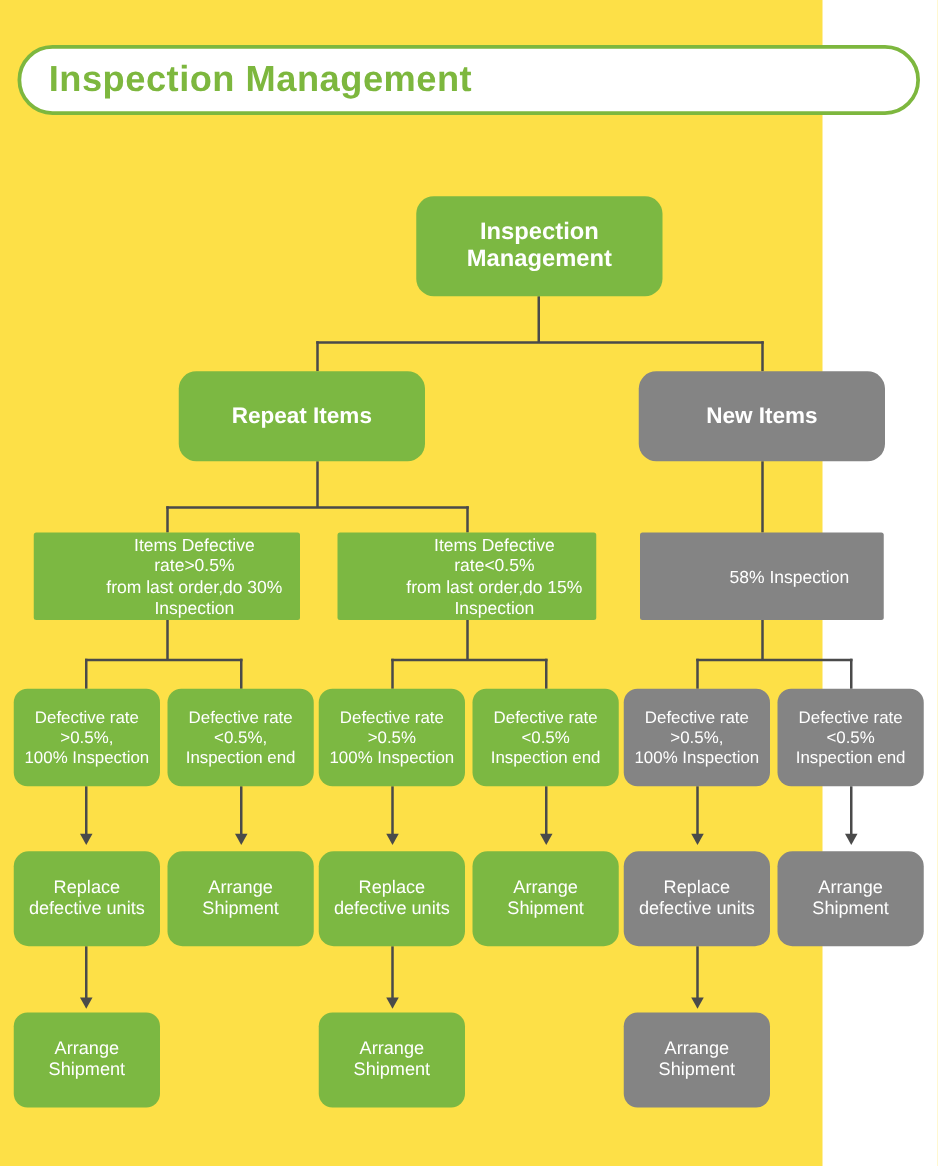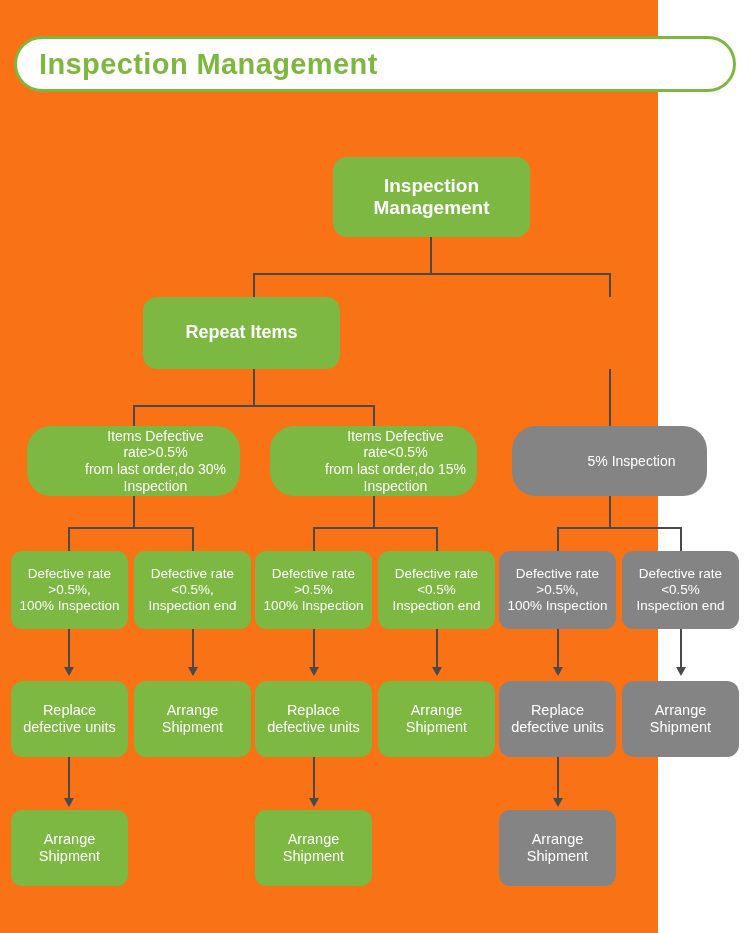--- a/index.html
+++ b/index.html
@@ -2,21 +2,21 @@
 <html><head>
 <meta charset="utf-8">
 <style>
   * { box-sizing: border-box; margin: 0; padding: 0; }
   html, body {
     width: 750px; height: 933px;
     background: #ffffff;
     font-family: "Liberation Sans", sans-serif;
     overflow: hidden;
   }
-  #page { position: relative; width: 658px; height: 933px; background: #f97316; }
+  #page { position: relative; width: 658px; height: 933px; background: #fde047; }
 
   
   .header-banner {
     position: absolute; left: 14px; top: 36px;
     width: 722px; height: 56px;
     border: 3px solid #7DB73E; border-radius: 28px;
     background: #ffffff;
     display: flex; align-items: center;
   }
   .header-title {
@@ -37,21 +37,21 @@
     color: #ffffff;
     padding: 2px 4px;
     line-height: 1.18;
     white-space: pre-line;
   }
   .node.green { background: #7CB842; }
   .node.gray  { background: #848484; }
 
   .node.lvl1 { font-size: 19px; font-weight: bold; border-radius: 14px; }
   .node.lvl2 { font-size: 18px; font-weight: bold; border-radius: 14px; }
-  .node.lvl3 { font-size: 14px; font-weight: normal; border-radius: 24px; padding-left: 48px; }
+  .node.lvl3 { font-size: 14px; font-weight: normal; border-radius: 2px; padding-left: 48px; }
   .node.lvl4 { font-size: 13.5px; font-weight: normal; border-radius: 11px; }
   .node.lvl5 { font-size: 14.5px; font-weight: normal; border-radius: 12px; }
   .node.lvl6 { font-size: 14.5px; font-weight: normal; border-radius: 11px; }
 
   
   .conn {
     position: absolute;
     background: #4A4A4A;
   }
   .vline { width: 2px; }
@@ -117,28 +117,29 @@
   <div class="arrow-head" style="left:64px; top:798px;"></div>
   <div class="conn vline" style="left:313px; top:757px; height:43px;"></div>
   <div class="arrow-head" style="left:309px; top:798px;"></div>
   <div class="conn vline" style="left:557px; top:757px; height:43px;"></div>
   <div class="arrow-head" style="left:553px; top:798px;"></div>
 
   <div class="node lvl1 green" style="left:333px; top:157px; width:197px; height:80px;">Inspection
 Management</div>
 
   <div class="node lvl2 green" style="left:143px; top:297px; width:197px; height:72px;">Repeat Items</div>
+  <div class="node lvl2 gray" style="left:511px; top:297px; width:197px; height:72px;">New Items</div>
 
   <div class="node lvl3 green" style="left:27px; top:426px; width:213px; height:70px;">Items Defective rate&gt;0.5%
 from last order,do 30%
 Inspection</div>
   <div class="node lvl3 green" style="left:270px; top:426px; width:207px; height:70px;">Items Defective rate&lt;0.5%
 from last order,do 15%
 Inspection</div>
-  <div class="node lvl3 gray" style="left:512px; top:426px; width:195px; height:70px;">5% Inspection</div>
+  <div class="node lvl3 gray" style="left:512px; top:426px; width:195px; height:70px;">58% Inspection</div>
 
   <div class="node lvl4 green" style="left:11px; top:551px; width:117px; height:78px;">Defective rate
 &gt;0.5%,
 100% Inspection</div>
   <div class="node lvl4 green" style="left:134px; top:551px; width:117px; height:78px;">Defective rate
 &lt;0.5%,
 Inspection end</div>
   <div class="node lvl4 green" style="left:255px; top:551px; width:117px; height:78px;">Defective rate
 &gt;0.5%
 100% Inspection</div>

